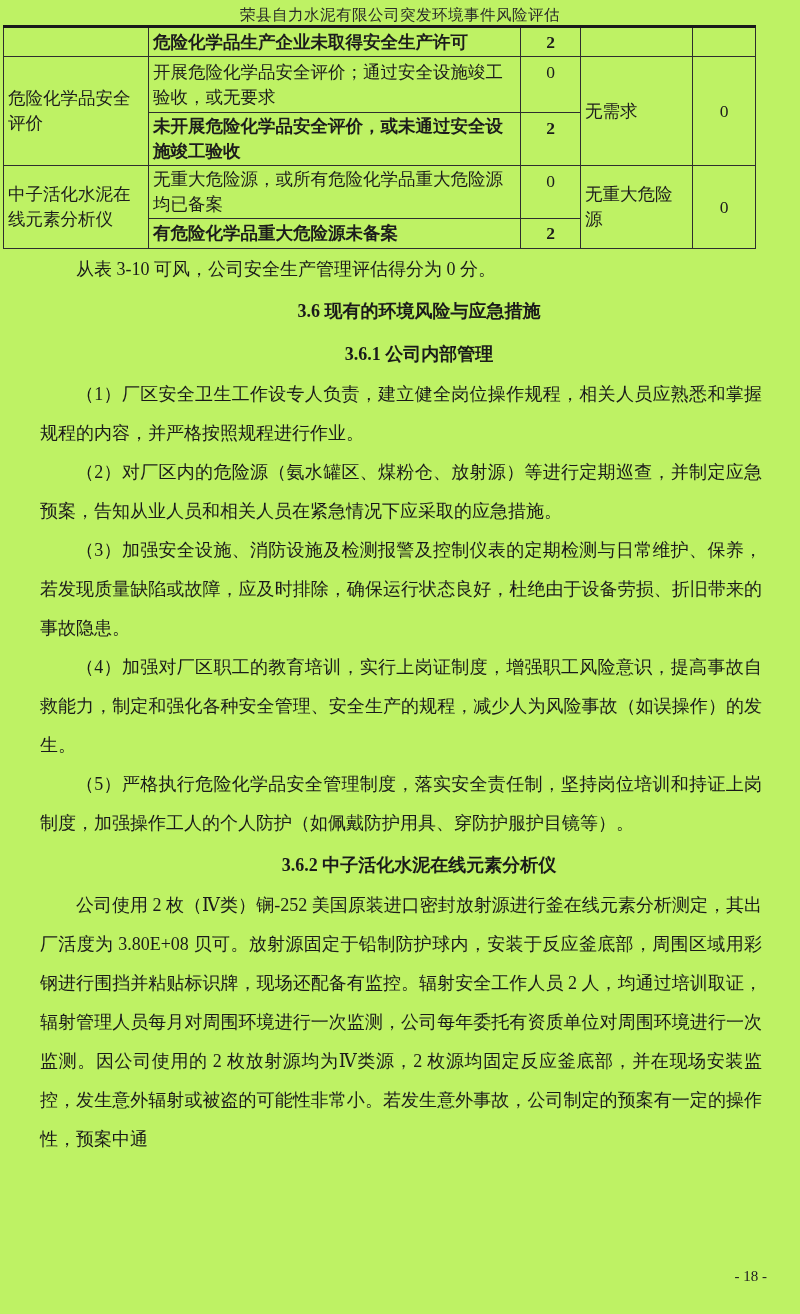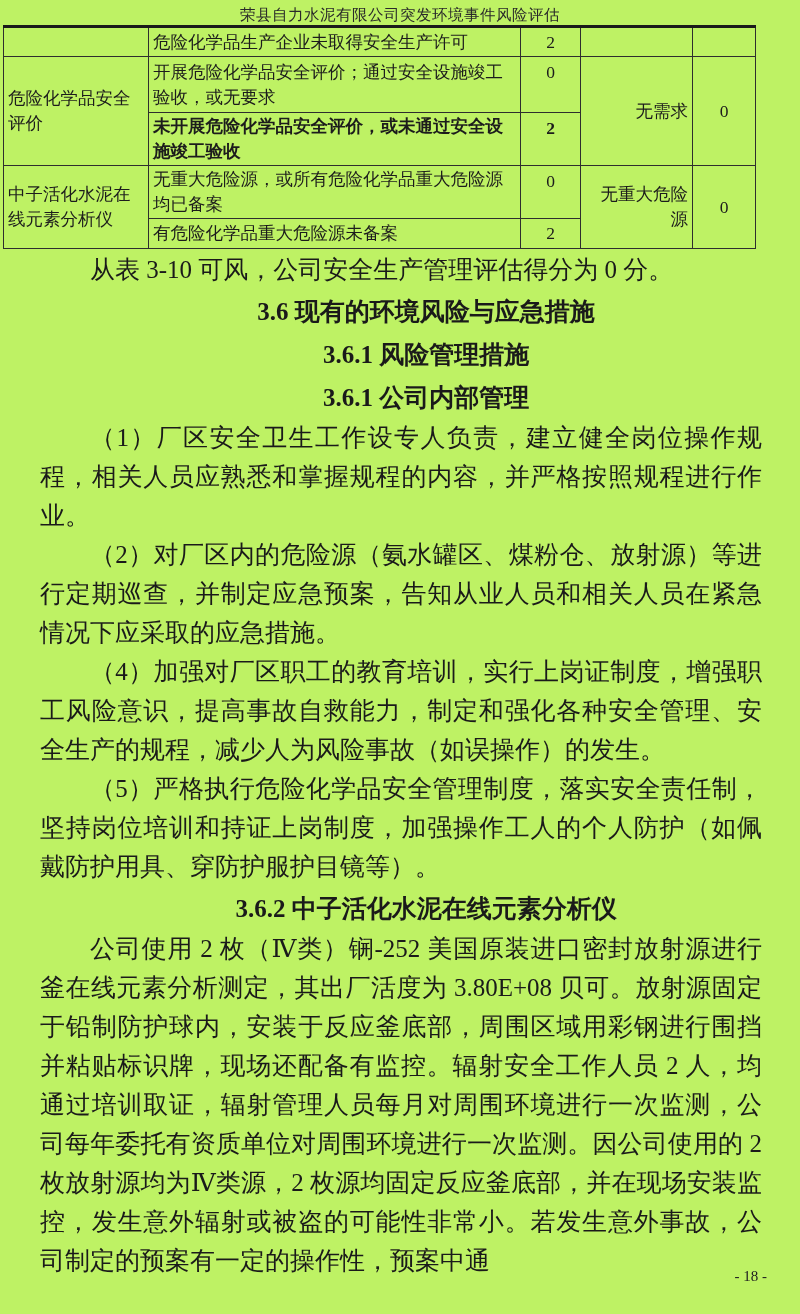--- a/index.html
+++ b/index.html
@@ -44,29 +44,29 @@
   }
   .score-table { border-top: 3px solid #1a1a1a; }
   .col-item   { width: 145px; }
   .col-desc   { width: 372px; }
   .col-pts    { width: 60px;  }
   .col-status { width: 112px; }
   .col-score  { width: 63px;  }
   .c-item   { text-align: left; padding: 1px 3px; }
   .c-desc   { text-align: left; padding: 1px 5px; }
   .c-num    { text-align: center; }
-  .c-status { text-align: right; padding: 1px 10px; }
-  .row-h30 { height: 30px; }
+  .c-status { text-align: left; padding: 1px 10px; }
+  .row-h30 { height: 30px; font-weight: bold; }
   .row-h56 { height: 56px; }
   .row-h52 { height: 52px; font-weight: bold; }
   .row-h50 { height: 50px; }
   
   .content {
     padding: 1px 38px 0 40px;
-    font-size: 25px;
+    font-size: 18px;
     line-height: 39px;
     text-align: justify;
     color: #1a1a1a;
   }
   .para {
     margin: 0;
     text-indent: 2em;
   }
   .heading {
     margin: 2px 0 0 0;
@@ -130,28 +130,28 @@
         <td class="c-num">2</td>
       </tr>
     </tbody>
   </table>
 
   <div class="content">
     <p class="para">从表 3-10 可风，公司安全生产管理评估得分为 0 分。</p>
 
     <p class="heading">3.6 现有的环境风险与应急措施</p>
 
-    <p class="heading">3.6.1 风险管理措施</p>
 
     <p class="heading">3.6.1 公司内部管理</p>
 
     <p class="para">（1）厂区安全卫生工作设专人负责，建立健全岗位操作规程，相关人员应熟悉和掌握规程的内容，并严格按照规程进行作业。</p>
 
     <p class="para">（2）对厂区内的危险源（氨水罐区、煤粉仓、放射源）等进行定期巡查，并制定应急预案，告知从业人员和相关人员在紧急情况下应采取的应急措施。</p>
 
+    <p class="para">（3）加强安全设施、消防设施及检测报警及控制仪表的定期检测与日常维护、保养，若发现质量缺陷或故障，应及时排除，确保运行状态良好，杜绝由于设备劳损、折旧带来的事故隐患。</p>
 
     <p class="para">（4）加强对厂区职工的教育培训，实行上岗证制度，增强职工风险意识，提高事故自救能力，制定和强化各种安全管理、安全生产的规程，减少人为风险事故（如误操作）的发生。</p>
 
     <p class="para">（5）严格执行危险化学品安全管理制度，落实安全责任制，坚持岗位培训和持证上岗制度，加强操作工人的个人防护（如佩戴防护用具、穿防护服护目镜等）。</p>
 
     <p class="heading">3.6.2 中子活化水泥在线元素分析仪</p>
 
     <p class="para">公司使用 2 枚（Ⅳ类）锎-252 美国原装进口密封放射源进行釜在线元素分析测定，其出厂活度为 3.80E+08 贝可。放射源固定于铅制防护球内，安装于反应釜底部，周围区域用彩钢进行围挡并粘贴标识牌，现场还配备有监控。辐射安全工作人员 2 人，均通过培训取证，辐射管理人员每月对周围环境进行一次监测，公司每年委托有资质单位对周围环境进行一次监测。因公司使用的 2 枚放射源均为Ⅳ类源，2 枚源均固定反应釜底部，并在现场安装监控，发生意外辐射或被盗的可能性非常小。若发生意外事故，公司制定的预案有一定的操作性，预案中通</p>
   </div>
 

